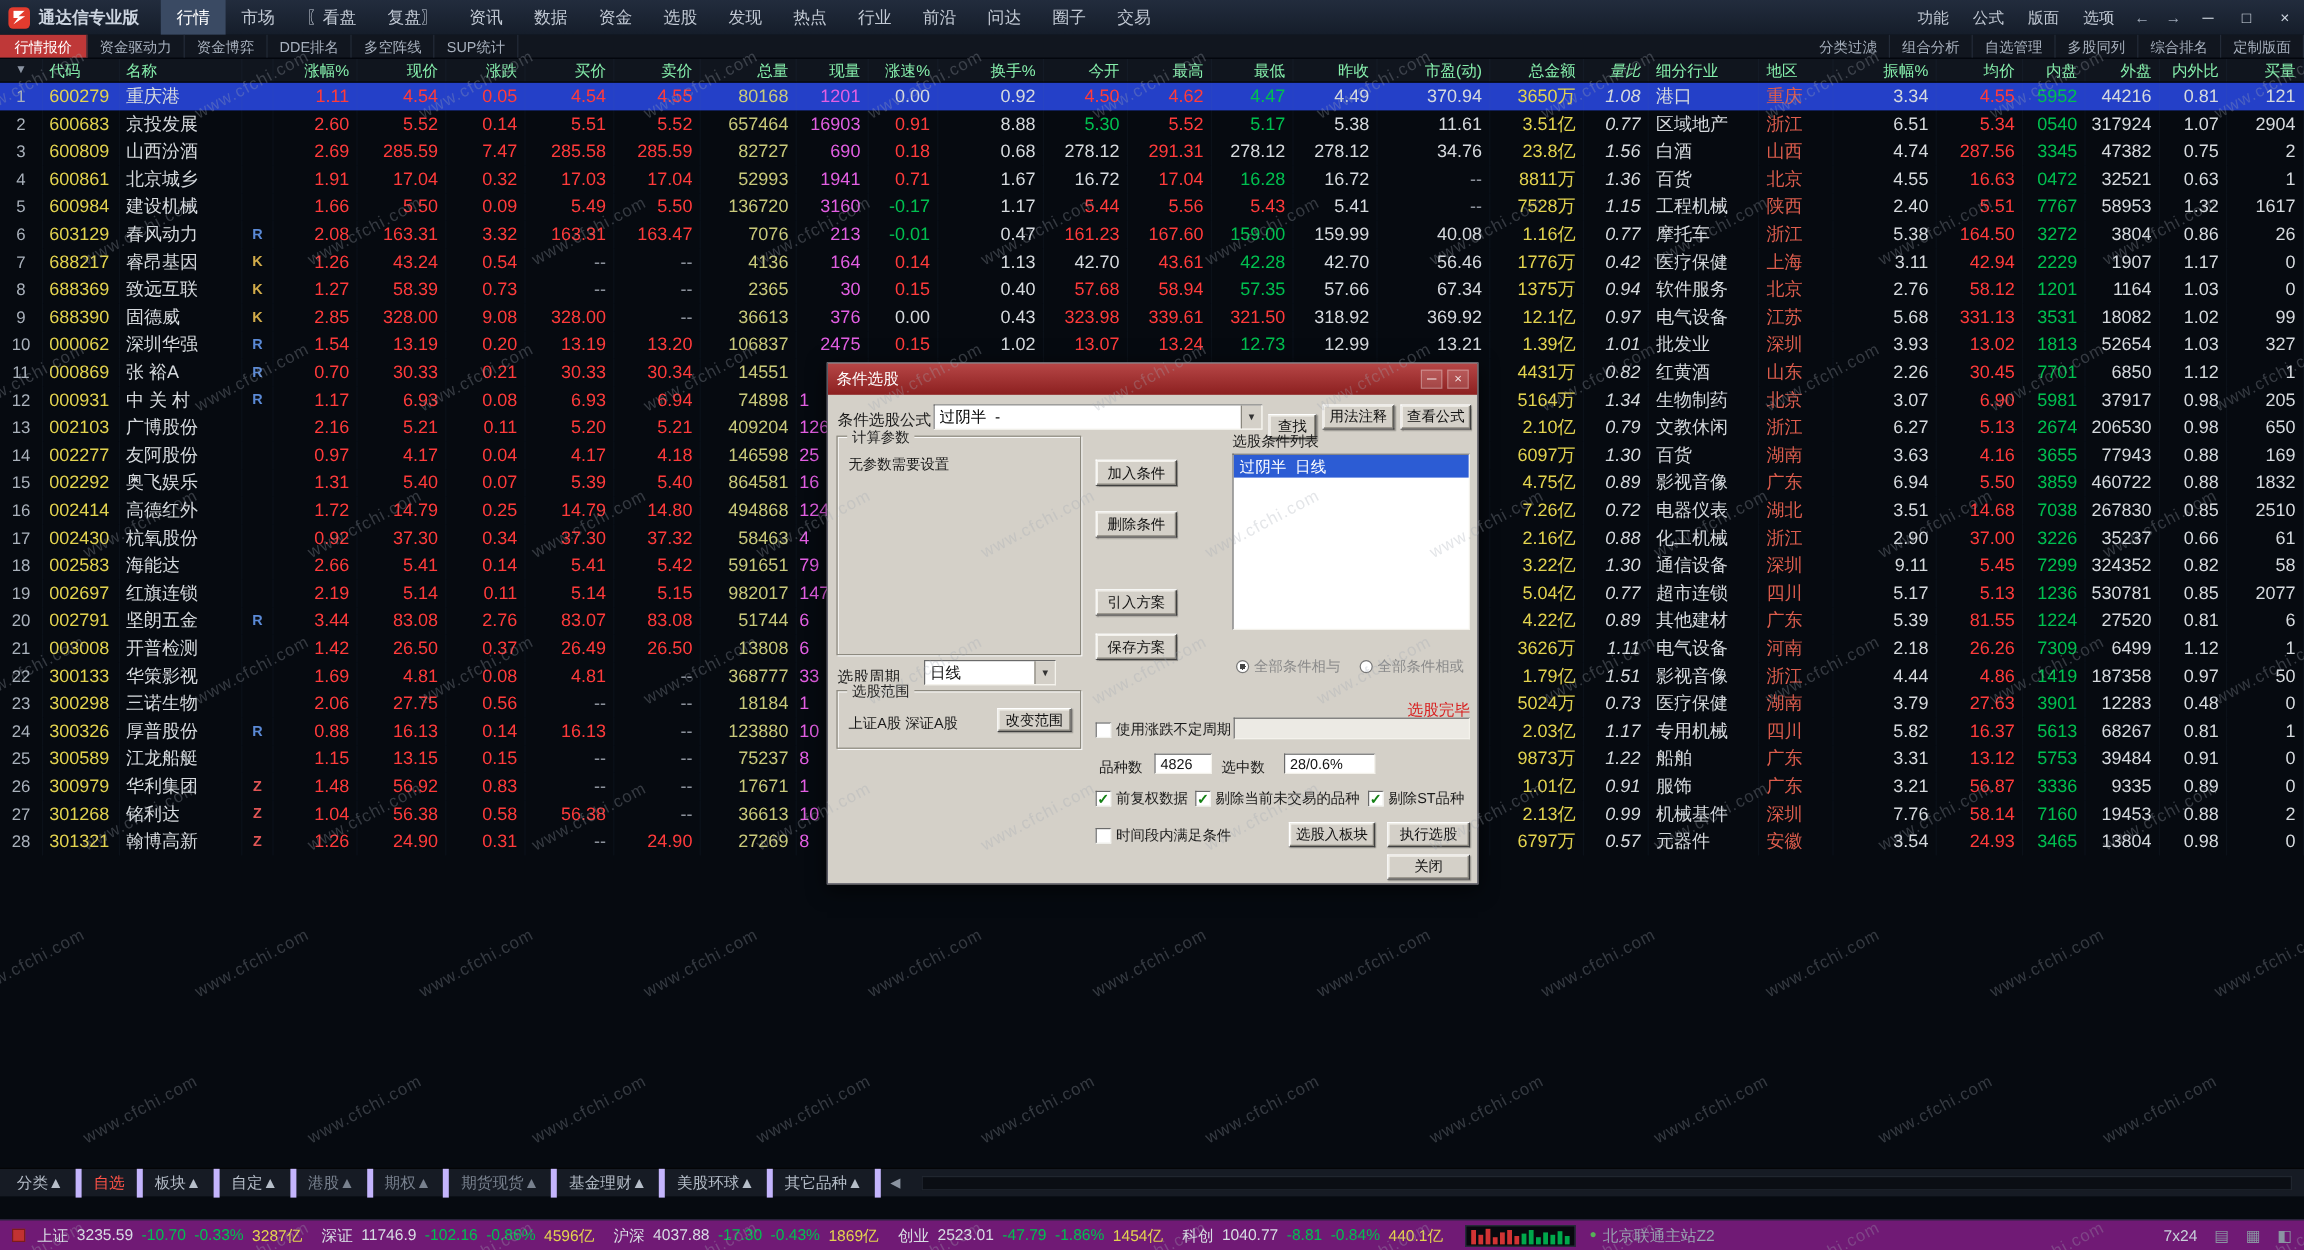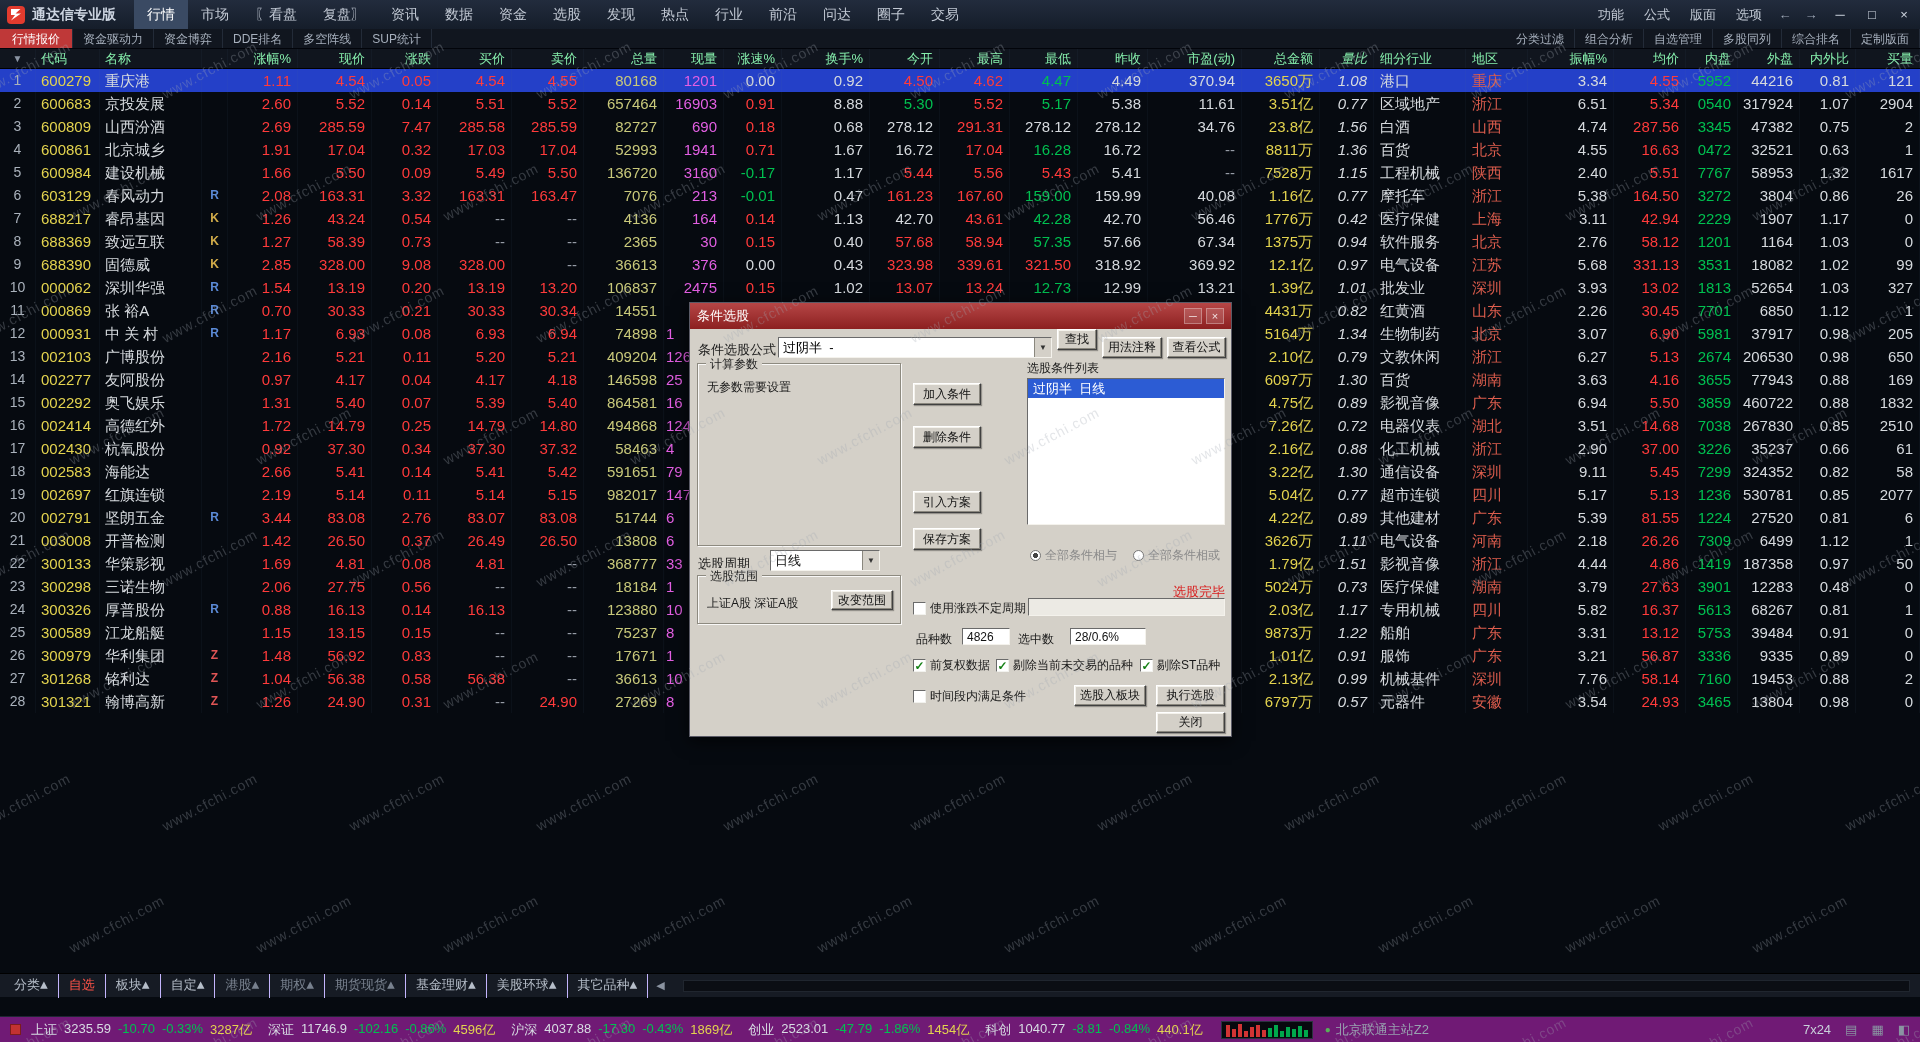--- a/index.html
+++ b/index.html
@@ -81,21 +81,21 @@
   .sunk.disabled{background:#eceae4;}
   .cb{position:absolute;display:flex;align-items:center;gap:4px;font-size:12px;color:#1a1a1a;white-space:nowrap;}
   .cbbox{width:13px;height:13px;background:#fff;border:1px solid;border-color:#6a6a6a #f2f2ee #f2f2ee #6a6a6a;display:flex;align-items:center;justify-content:center;flex:none;}
   .cb.checked .cbbox::after{content:"✓";color:#158015;font-weight:bold;font-size:12px;line-height:1;}
   .radio{position:absolute;display:flex;align-items:center;gap:4px;font-size:12px;color:#8a8a8a;white-space:nowrap;}
   .rbox{width:11px;height:11px;border-radius:50%;background:#fff;border:1px solid #777;flex:none;}
   .radio.checked .rbox{background:radial-gradient(circle,#444 0 2.5px,#fff 2.5px);}
 
   
   .bottom-tabs{position:absolute;left:0;top:973px;right:0;height:24px;background:#161b24;border-top:1px solid #000;display:flex;align-items:center;padding-left:4px;z-index:5;font-size:13px;}
-  .btab{padding:0 10px;line-height:24px;border-right:1px solid #c4b5fd;color:#b6bec9;white-space:nowrap;font-family:Liberation Mono, monospace;}
+  .btab{padding:0 10px;line-height:24px;border-right:5px solid #c4b5fd;color:#b6bec9;white-space:nowrap;}
   .btab.active{color:#ff5348;}
   .btab.dim{color:#78818e;}
   .tab-left-arrow{padding:0 8px;color:#8a93a0;font-size:11px;}
   .tab-track{flex:1;height:12px;margin:0 10px;background:#0b0e14;border:1px solid #20262f;}
 
   
   .status-bar{position:absolute;left:0;top:1016px;right:0;height:26px;background:#701a75;border-top:1px solid #1f2733;display:flex;align-items:center;padding:0 10px;font-size:13px;z-index:5;}
   .red-led{width:11px;height:11px;background:#c23232;border:1px solid #7c1c1c;margin-right:10px;flex:none;}
   .indices{display:flex;}
   .sidx{display:inline-flex;gap:7px;margin-right:16px;white-space:nowrap;}
@@ -1054,21 +1054,21 @@
         <span class="dtb">×</span>
       </span>
     </div>
     <div class="dlg-body">
 
       <span class="dlbl" style="left:8px;top:12px">条件选股公式</span>
       <div class="combo" style="left:88px;top:8px;width:274px;height:21px">
         <input class="combo-input" readonly="" value="过阴半  -" style="">
         <span class="combo-arrow">▼</span>
       </div>
-      <div class="btn" style="left:367px;top:0;width:40px;height:21px">查找</div>
+      <div class="btn" style="left:367px;top:16px;width:40px;height:21px">查找</div>
       <div class="btn" style="left:412px;top:8px;width:60px;height:21px">用法注释</div>
       <div class="btn" style="left:477px;top:8px;width:59px;height:21px">查看公式</div>
 
       <div class="group" style="left:7px;top:34px;width:204px;height:183px">
         <span class="group-label">计算参数</span>
       </div>
       <span class="dlbl" style="left:17px;top:50px;font-size:12px">无参数需要设置</span>
 
       <div class="btn" style="left:223px;top:54px;width:68px;height:22px">加入条件</div>
       <div class="btn" style="left:223px;top:97px;width:68px;height:22px">删除条件</div>

